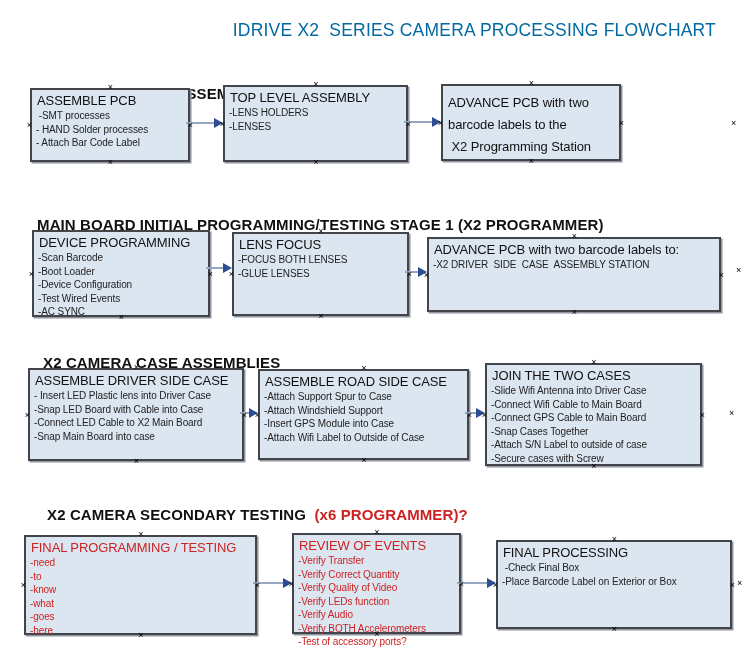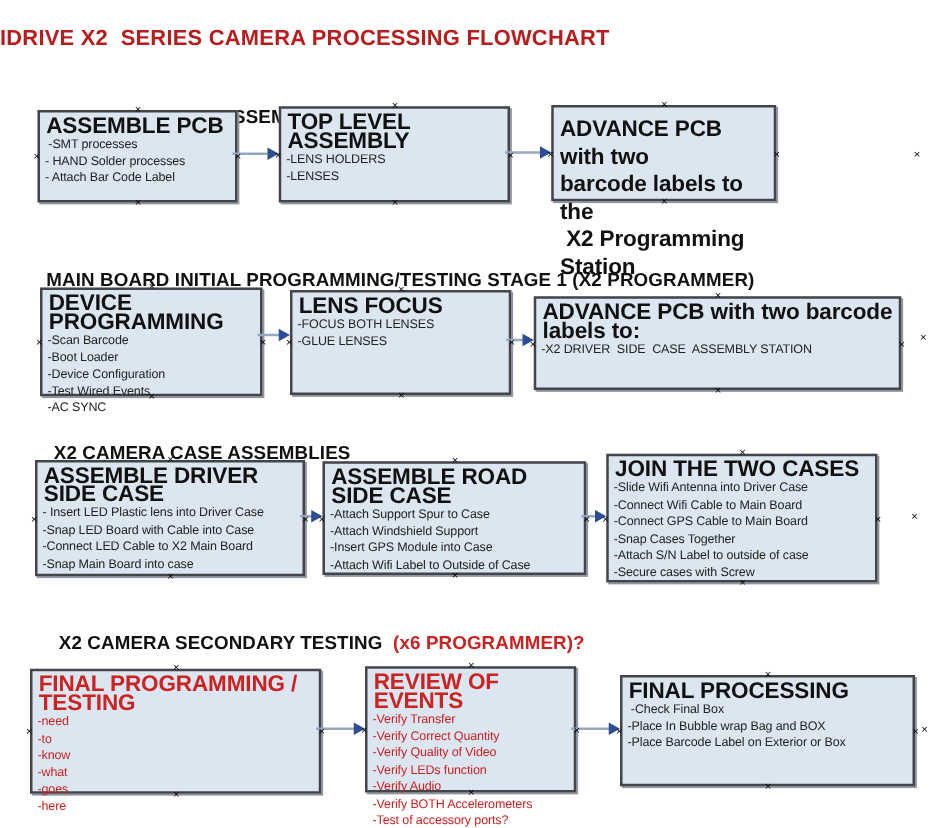--- a/index.html
+++ b/index.html
@@ -1,35 +1,35 @@
 <!DOCTYPE html>
 <html><head>
 <meta charset="utf-8">
 <style>
   html,body { margin:0; padding:0; background:#ffffff; }
   .canvas {
     position:relative; width:747px; height:662px; background:#ffffff;
     font-family:"Liberation Sans", sans-serif; overflow:hidden;
   }
   .page-title {
-    position:absolute; left:0; top:20px; width:716px; text-align:left;
-    font-size:17.5px; font-weight:bold; color:#b91c1c; white-space:pre;
+    position:absolute; left:0; top:20px; width:716px; text-align:right;
+    font-size:17.5px; font-weight:normal; color:#0369a1; white-space:pre;
     letter-spacing:0.2px;
   }
   .section-header {
     position:absolute; font-size:15px; font-weight:bold; color:#111;
     white-space:pre; letter-spacing:0.1px;
   }
   .section-header .red-part { color:#cc2222; }
   .box {
     position:absolute; background:#dce6f1; border:2px solid #43454a;
     box-shadow:1.5px 1.5px 0 #9096a0; overflow:visible;
   }
   .box-title {
-    font-weight:bold; font-size:18px; line-height:15px; color:#111;
+    font-weight:normal; font-size:13px; line-height:15px; color:#111;
     margin:3px 5px 1px 5px; white-space:pre-wrap; letter-spacing:-0.1px;
   }
   .title-loose .box-title { line-height:22px; margin-top:6px; }
   .box-item {
     font-size:10px; line-height:13.5px; color:#222;
     margin:0 2px 0 4px; white-space:pre-wrap; letter-spacing:-0.1px;
   }
   .red-box .box-title, .red-box .box-item { color:#cc2222; }
   .handle {
     position:absolute; font-size:9px; line-height:9px; color:#000;
@@ -230,21 +230,20 @@
     <div class="box-item">-Test of accessory ports?</div>
   </div>
 
   <div class="box" style="left:496px; top:540px; width:232px; height:85px;">
     <span class="handle hn">×</span>
     <span class="handle hs">×</span>
     <span class="handle hw">×</span>
     <span class="handle he">×</span>
     <div class="box-title">FINAL PROCESSING</div>
     <div class="box-item"> -Check Final Box</div>
-    <div class="box-item">-Place In Bubble wrap Bag and BOX</div>
     <div class="box-item">-Place Barcode Label on Exterior or Box</div>
   </div>
 
   <div class="arrow" style="left:253px; top:578px; width:39px;">
     <span class="arrow-line"></span>
     <span class="arrow-head"></span>
   </div>
   <div class="arrow" style="left:457px; top:578px; width:39px;">
     <span class="arrow-line"></span>
     <span class="arrow-head"></span>

